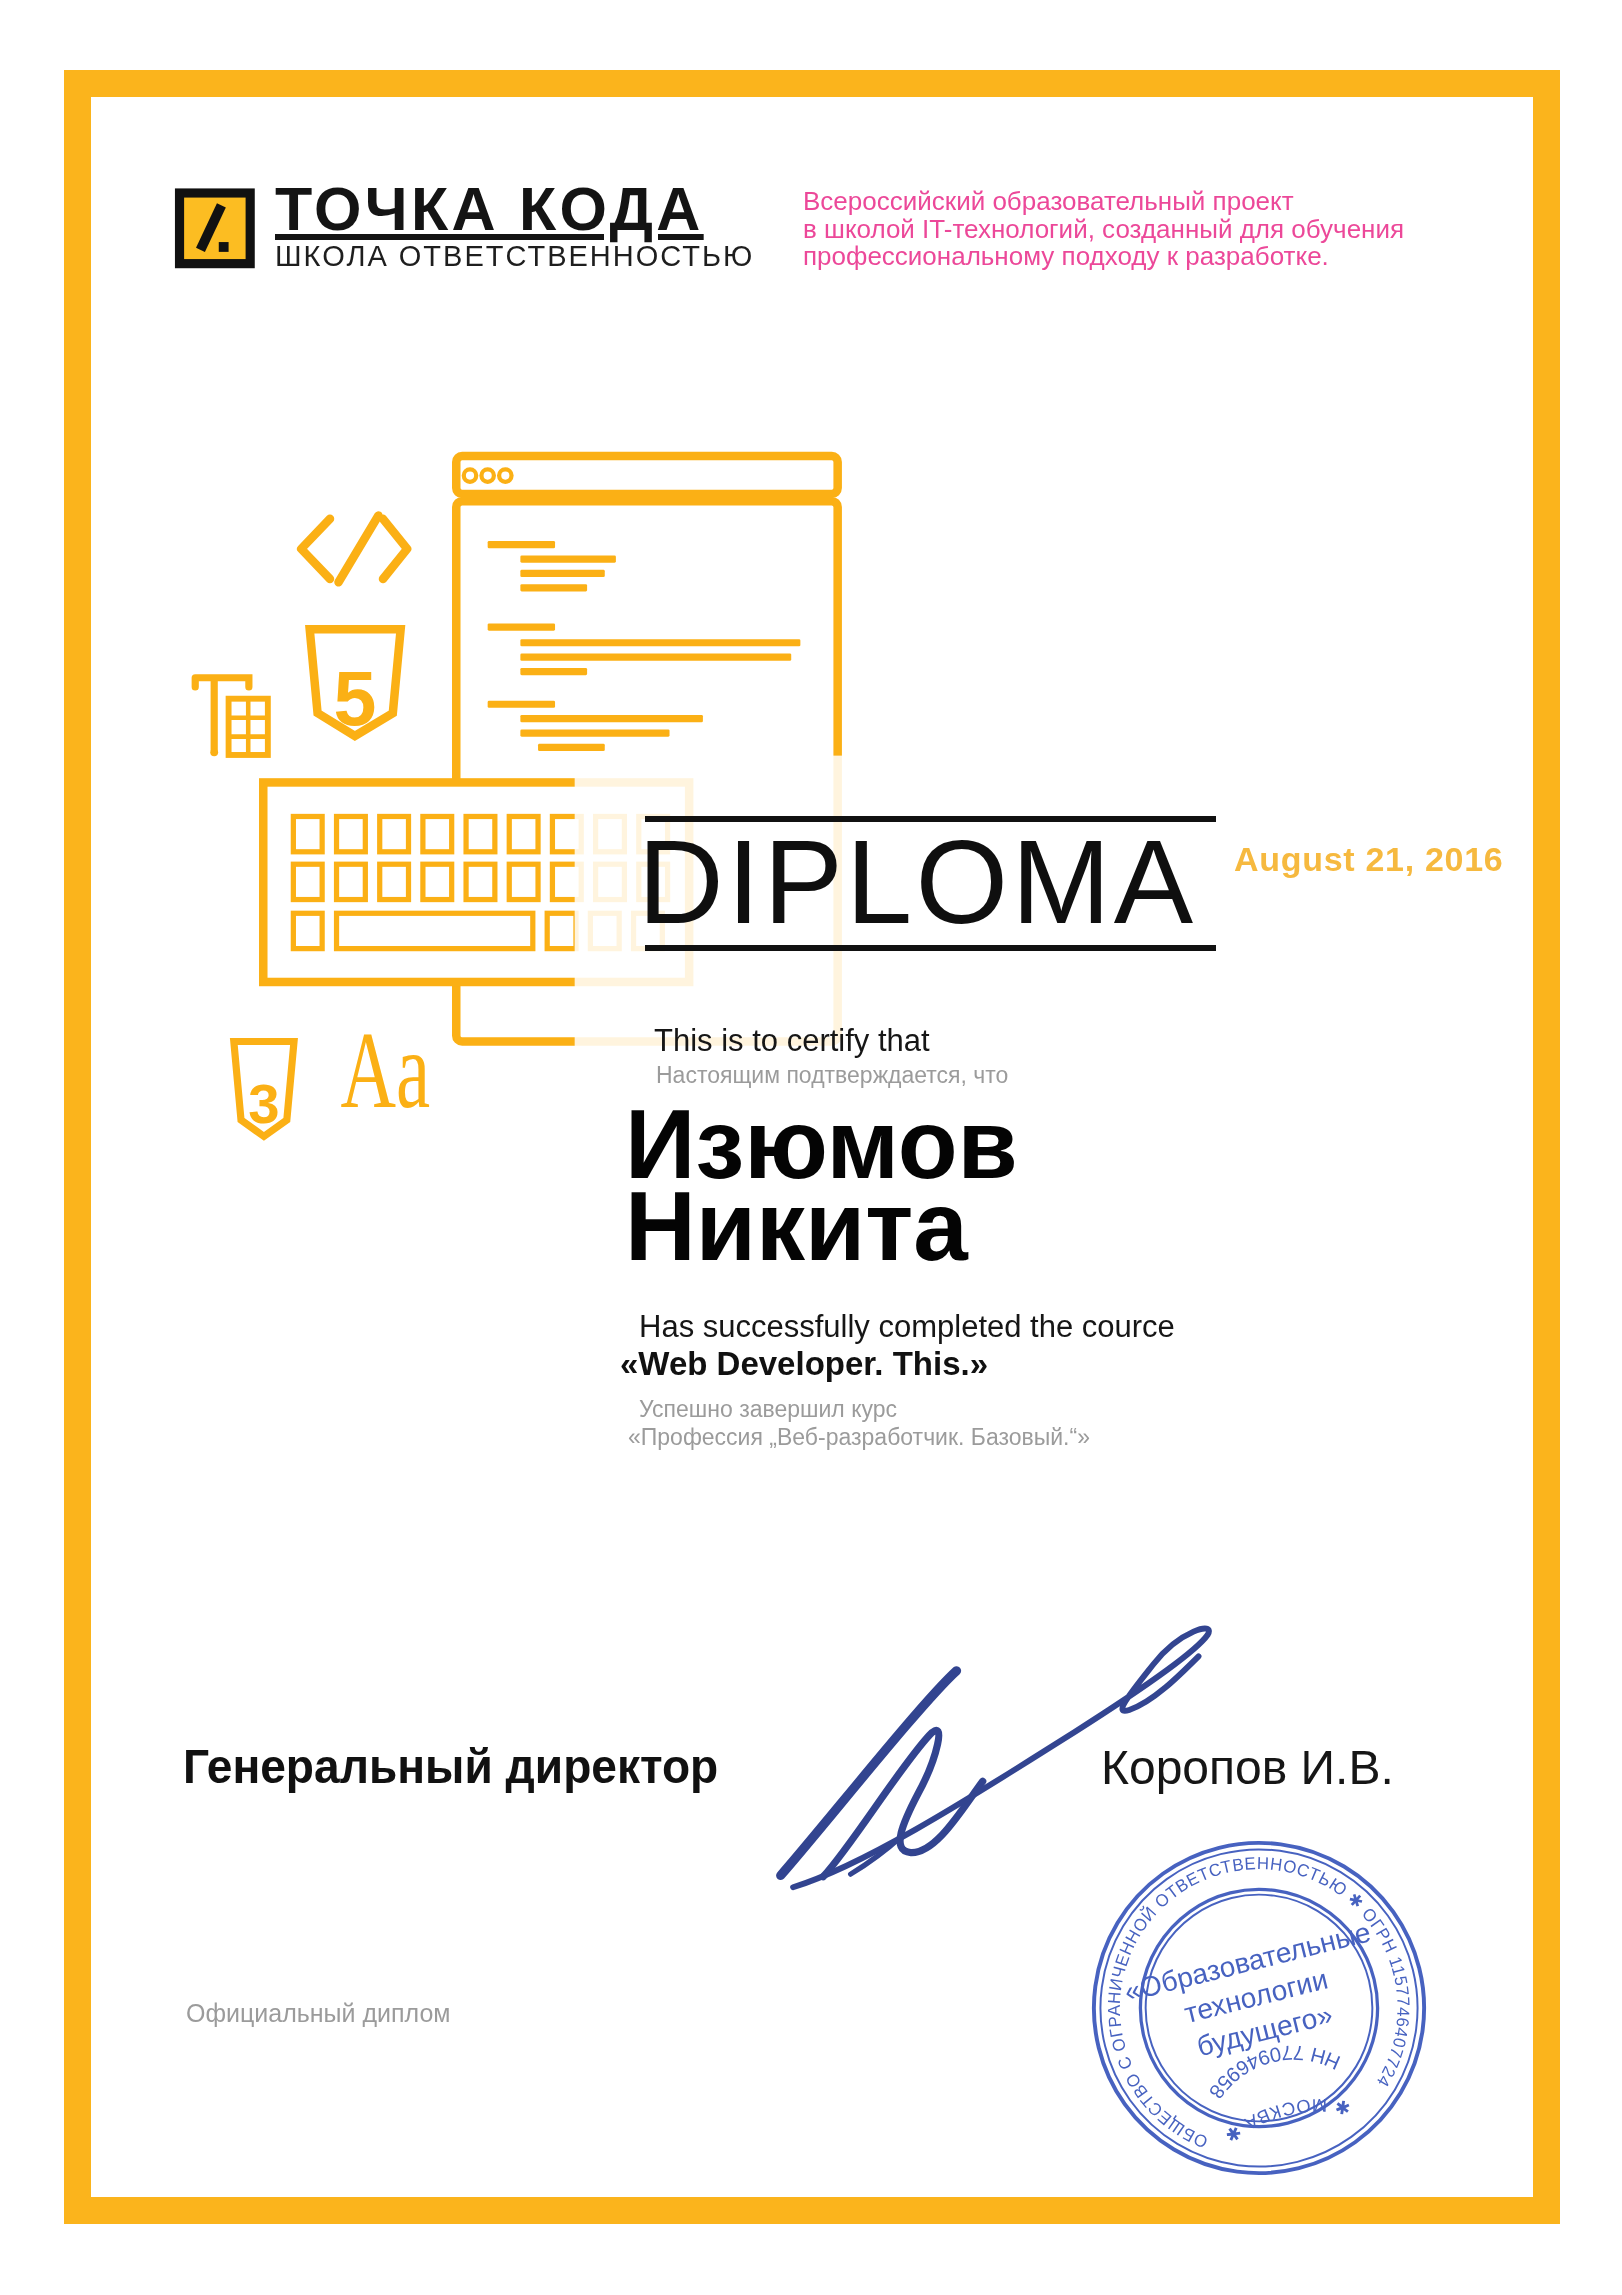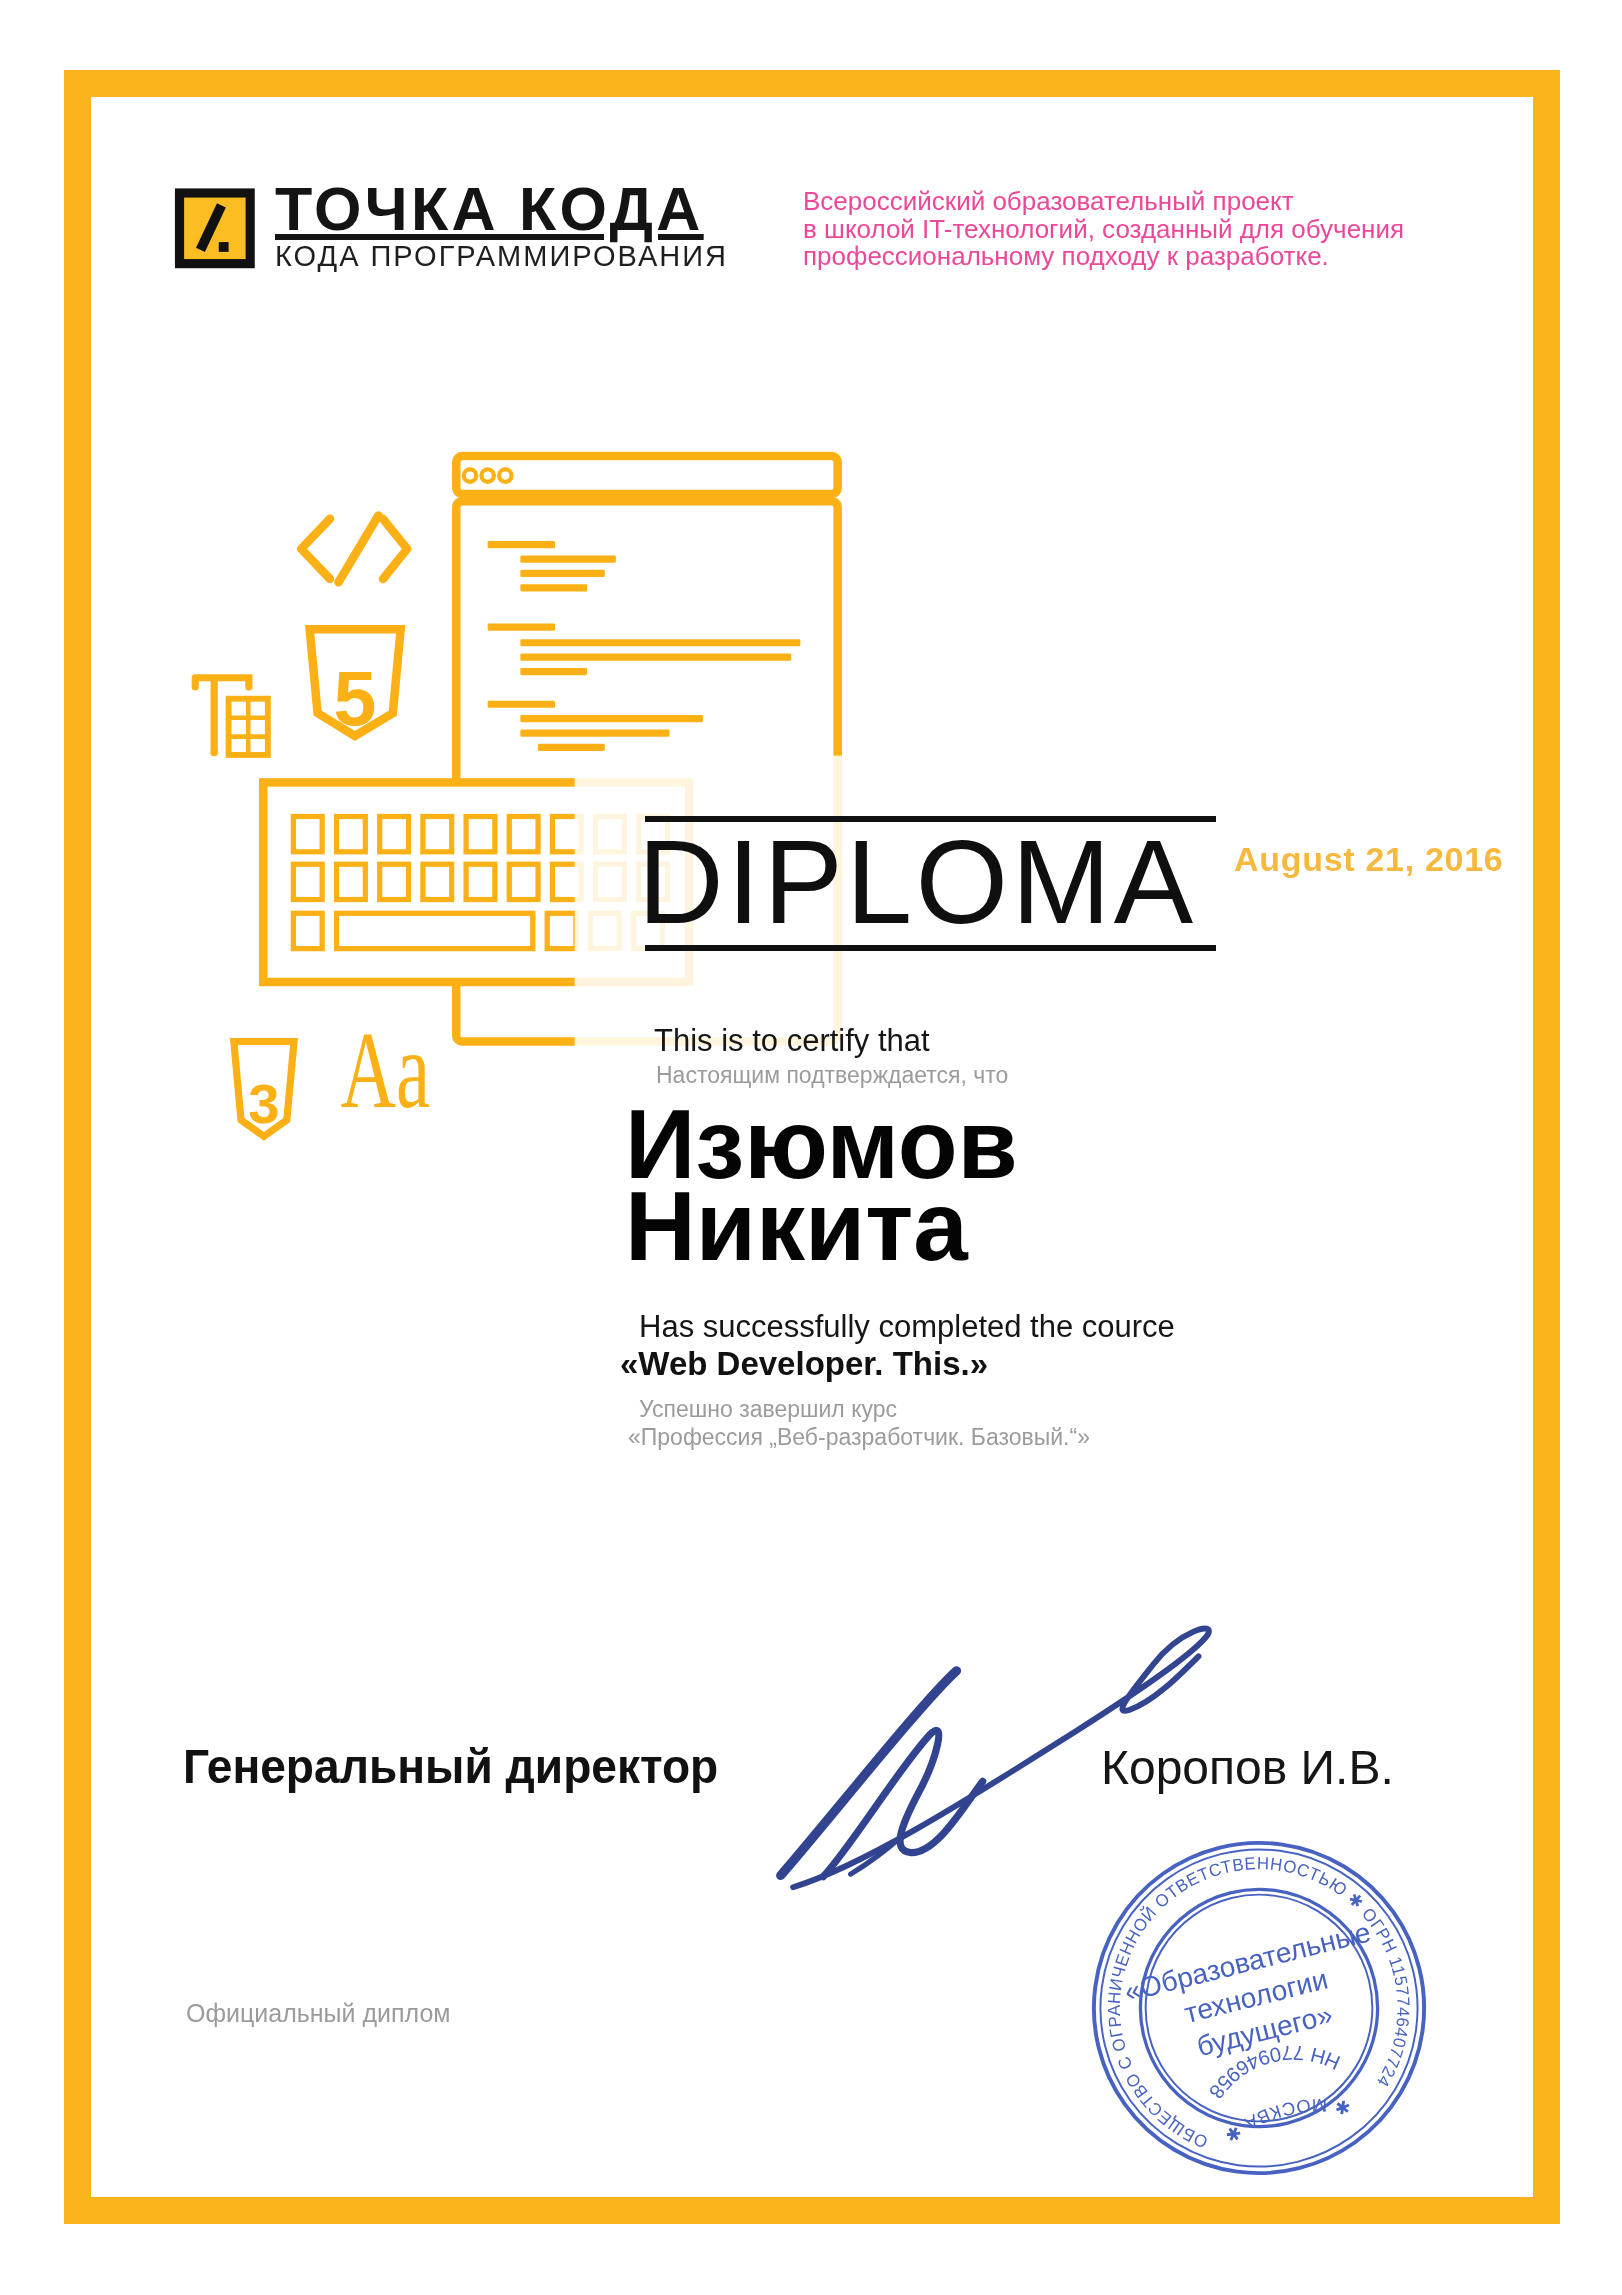--- a/index.html
+++ b/index.html
@@ -150,21 +150,21 @@
 
     <g stroke="var(--art)" fill="none" stroke-width="11">
       <path d="M357,1592 L368,1712 L403,1737 L438,1712 L449,1592 Z"></path>
     </g>
     <text x="403" y="1716" font-size="86" font-weight="700" fill="var(--art)" text-anchor="middle">3</text>
 
     <rect x="878" y="1155" width="1318" height="455" fill="rgba(255,255,255,0.86)"></rect>
   </svg>
 
   <div class="abs brand-title">ТОЧКА КОДА</div>
-  <div class="abs brand-subtitle">КОДА ПРОГРАММИРОВАНИЯ</div>
+  <div class="abs brand-subtitle">ШКОЛА ОТВЕТСТВЕННОСТЬЮ</div>
   <div class="abs about">
     <div>Всероссийский образовательный проект</div>
     <div>в школой IT-технологий, созданный для обучения</div>
     <div>профессиональному подходу к разработке.</div>
   </div>
 
   <div class="abs diploma-block">
     <div class="rule"></div>
     <div class="diploma-title">DIPLOMA</div>
     <div class="rule rule2"></div>

